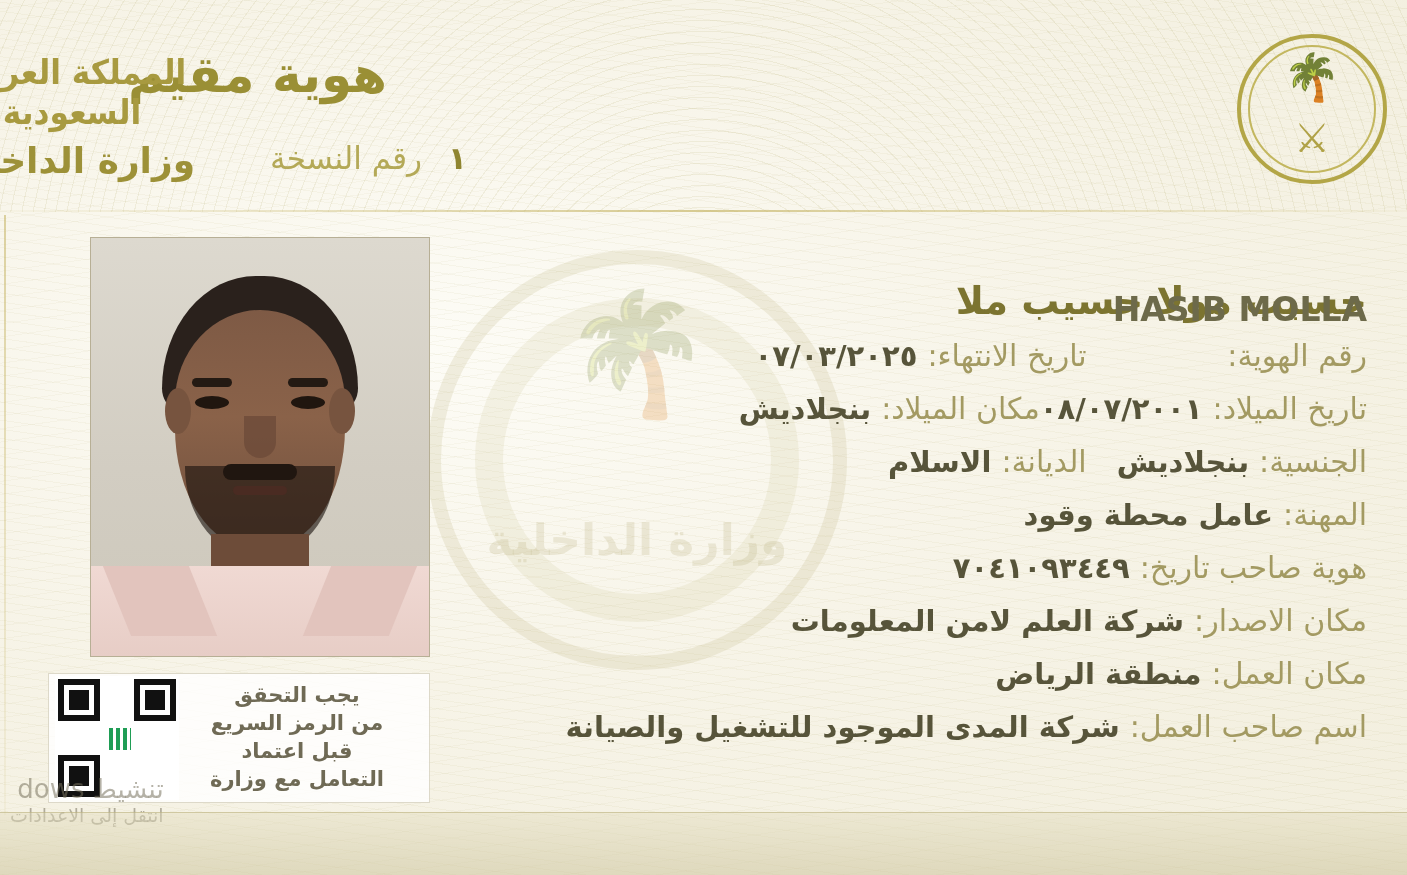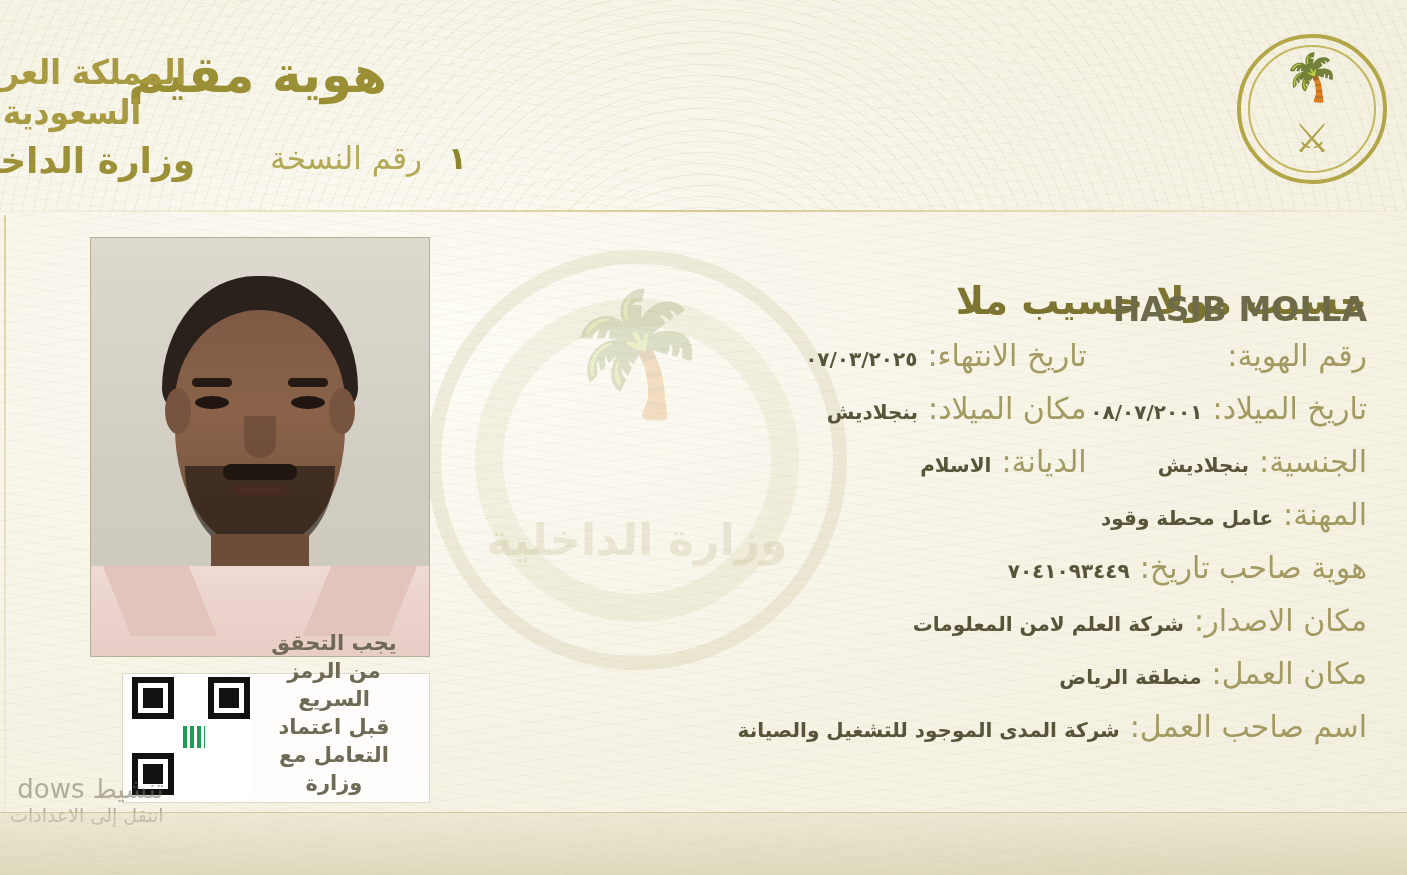--- a/index.html
+++ b/index.html
@@ -312,27 +312,27 @@
     background: #e2c4bd;
   }
   .shirt::before { left: 26px; transform: skewX(22deg); }
   .shirt::after { right: 26px; transform: skewX(-22deg); }
 
   
   .qr-block {
     position: absolute;
     top: 673px;
     right: 977px;
-    width: 308px;
+    width: 382px;
     height: 130px;
     background: rgba(255,255,255,.82);
     border: 1px solid rgba(160,150,110,.35);
     display: flex;
     flex-direction: row-reverse;
-    align-items: flex-end;
+    align-items: center;
     box-sizing: border-box;
     padding: 4px 6px;
   }
   .qr {
     width: 124px;
     height: 124px;
     flex: 0 0 124px;
     background-color: #fff;
     background-image:
       repeating-linear-gradient(90deg, #111 0 6px, #fff 6px 12px),
@@ -422,21 +422,21 @@
     white-space: nowrap;
   }
   .pair.primary { width: 400px; }
   .pair.secondary { width: 100%; }
   .lbl {
     font-size: 30px;
     color: #a39a62;
     margin-left: 10px;
   }
   .val {
-    font-size: 20px;
+    font-size: 29px;
     font-weight: bold;
     color: #57543a;
   }
   .row.wide .pair.primary { width: auto; }
 
   
   .wm-overlay {
     position: absolute;
     left: 10px;
     bottom: 48px;

